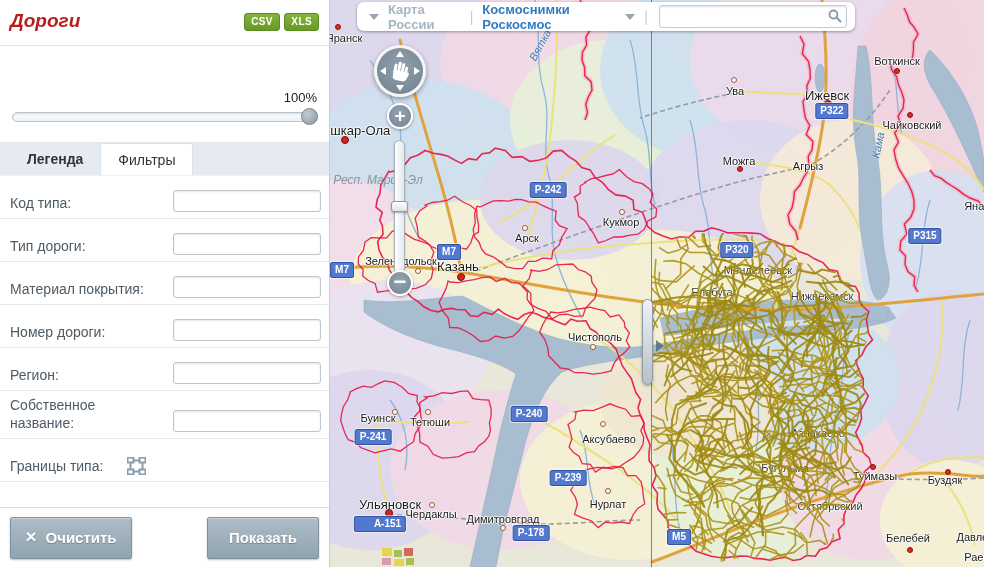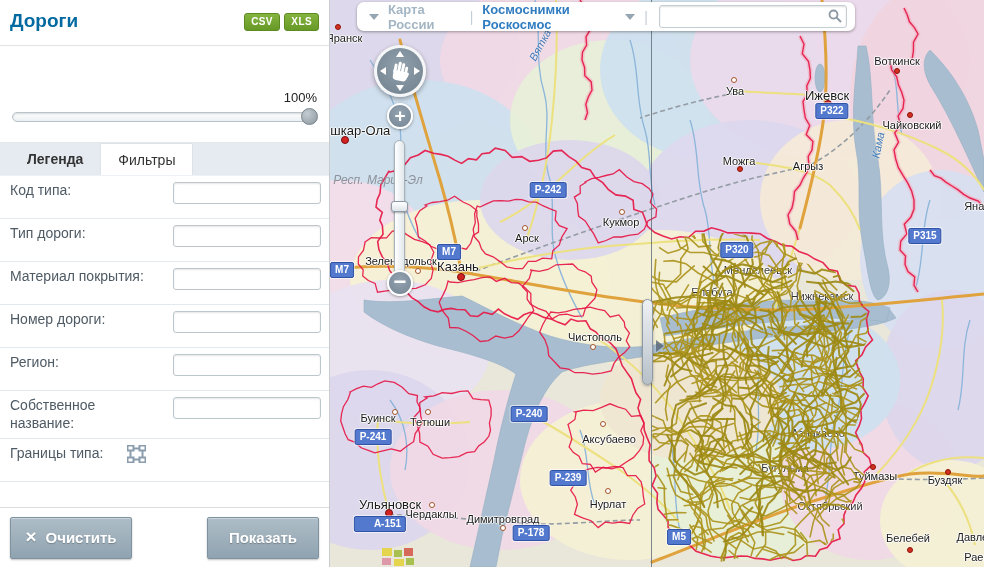--- a/index.html
+++ b/index.html
@@ -1,40 +1,40 @@
 <!DOCTYPE html>
 <html><head>
 <meta charset="utf-8">
 <style>
   html,body{margin:0;padding:0;background:#fff;font-family:"Liberation Sans","DejaVu Sans",sans-serif;}
   .app{position:relative;width:984px;height:567px;overflow:hidden;background:#fff;}
 
   
   .panel{position:absolute;left:0;top:0;width:330px;height:567px;background:#fff;border-right:1px solid #c9ccce;box-sizing:border-box;z-index:30;}
   .p-head{position:relative;height:45px;border-bottom:1px solid #e3e3e3;}
-  .p-title{position:absolute;left:10px;top:10px;margin:0;font-size:19px;font-weight:bold;color:#0369a1;}
+  .p-title{position:absolute;left:10px;top:10px;margin:0;font-size:19px;font-weight:bold;color:#b91c1c;font-style:italic;}
   .exp{position:absolute;right:10px;top:11px;}
   .exp-btn{display:inline-block;padding:2px 6px 3px;font-size:10px;font-weight:bold;color:#fff;
     background:linear-gradient(#85b33e,#679926);border:1px solid #5c8b21;border-radius:3px;letter-spacing:.4px;cursor:pointer;}
   .p-trans{position:relative;padding:16px 10px 18px;border-bottom:1px solid #e7e7e7;}
   .t-row{display:flex;justify-content:space-between;align-items:center;font-size:13px;color:#2e2e2e;}
   .curt{display:flex;align-items:center;gap:6px;}
   .cb{position:relative;width:13px;height:13px;background:#fff;border:1px solid #8a96a0;outline:1px dotted #9aa4ae;display:inline-block;}
   .cb svg{position:absolute;left:0px;top:-2px;}
   .pct{text-align:right;font-size:13px;color:#222;margin:28px 2px 7px 0;}
   .slider{position:relative;height:8px;margin:0 4px 2px 2px;border:1px solid #b9c3cb;border-radius:5px;
     background:linear-gradient(#fdfdfd,#edf1f3);box-shadow:inset 0 1px 2px rgba(0,0,0,.14);}
   .knob{position:absolute;right:-4px;top:-5px;width:15px;height:15px;border-radius:50%;
     background:radial-gradient(circle at 35% 32%,#c3ccd2,#8b969d);border:1px solid #79848c;cursor:pointer;}
   .p-tabs{display:flex;align-items:stretch;height:32px;background:#e6ebf1;border-bottom:1px solid #eef1f5;padding-left:10px;}
   .tab{display:flex;align-items:center;padding:0 17px;font-size:14px;color:#333;cursor:pointer;}
   .tab.bold{font-weight:bold;}
   .tab.active{background:#fff;border:1px solid #dbe2e9;border-bottom:none;border-radius:2px 2px 0 0;}
   .frows{}
-  .frow{display:flex;align-items:flex-start;min-height:43px;border-bottom:1px solid #e4e9ee;padding:6px 4px 6px 10px;box-sizing:border-box;}
+  .frow{display:flex;align-items:flex-end;min-height:43px;border-bottom:1px solid #e4e9ee;padding:6px 4px 6px 10px;box-sizing:border-box;}
   .frow .lbl{font-size:14px;color:#4e5a64;max-width:155px;line-height:1.25;}
   .frow .fld{margin-left:auto;margin-right:4px;width:148px;height:22px;border:1px solid #bcc6cd;border-radius:3px;
     box-shadow:inset 0 1px 2px rgba(0,0,0,.10);box-sizing:border-box;}
   .geo-btn{margin-left:24px;cursor:pointer;line-height:0;}
   .p-foot{position:absolute;left:0;right:0;bottom:0;height:60px;background:#fff;border-top:1px solid #dcdcdc;
     display:flex;align-items:center;justify-content:space-between;padding:0 10px;box-sizing:border-box;}
   .btn{display:flex;align-items:center;justify-content:center;height:40px;color:#fff;font-weight:bold;font-size:15px;
     background:linear-gradient(#aebdc7,#8fa3b0);border:1px solid #7e929f;border-radius:2px;cursor:pointer;
     box-shadow:0 1px 2px rgba(0,0,0,.25), inset 0 1px 0 rgba(255,255,255,.35);text-shadow:0 1px 1px rgba(0,0,0,.25);}
   .btn-clear{width:120px;}

